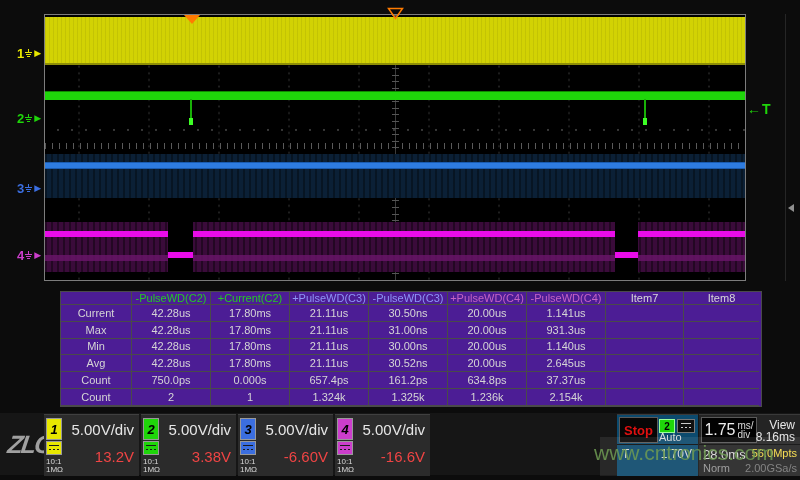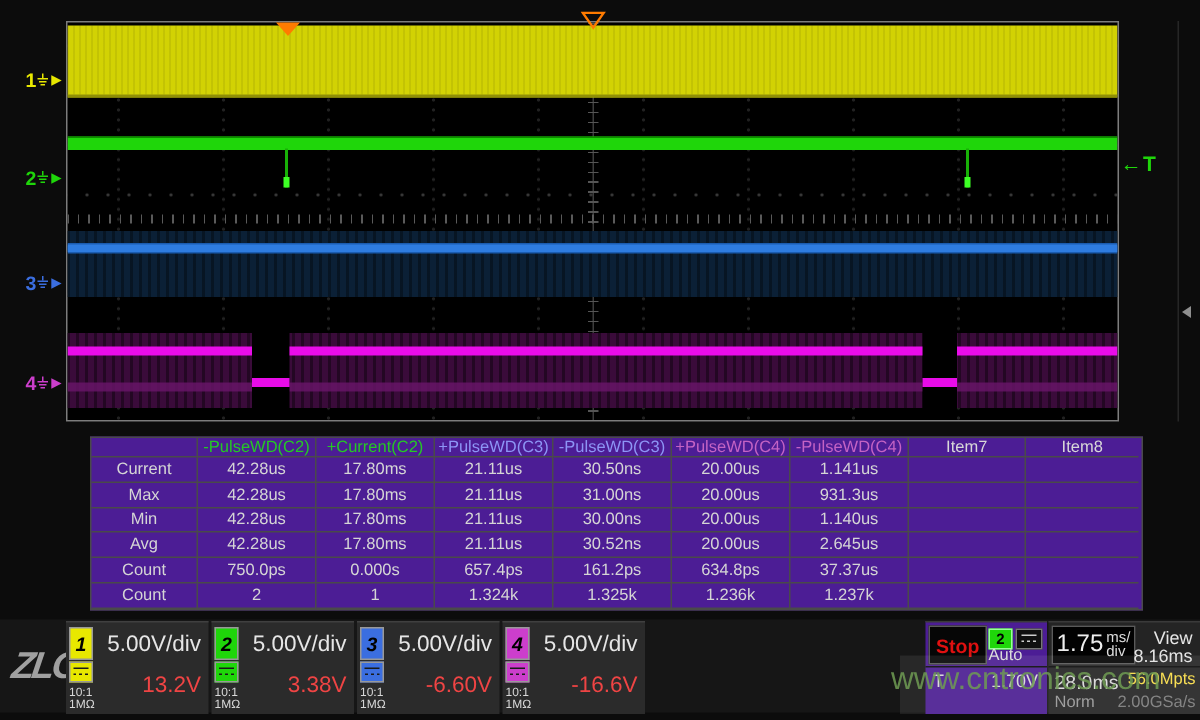--- a/index.html
+++ b/index.html
@@ -98,21 +98,21 @@
   .cpl i.s{top:3px;} 
   .cpl i.d{top:7px;background:repeating-linear-gradient(90deg,#1a1a1a 0 2px,transparent 2px 4px);}
   .b1 .badge,.b1 .cpl{background:var(--ch1);}
   .b2 .badge,.b2 .cpl{background:var(--ch2);}
   .b3 .badge,.b3 .cpl{background:var(--ch3);}
   .b4 .badge,.b4 .cpl{background:var(--ch4);}
   .probe{position:absolute;left:2px;top:43px;font-size:8px;line-height:8px;color:#d8d8d8;}
   .vdiv{position:absolute;right:5px;top:6px;font-size:15px;color:#e6e6e6;}
   .voff{position:absolute;right:5px;top:33px;font-size:15px;color:#ef4444;}
 
-  .trigblock{position:absolute;left:617px;top:1px;width:81px;height:61px;background:#4c1d95;
+  .trigblock{position:absolute;left:617px;top:1px;width:81px;height:61px;background:#0c4a6e;
     border-top:1px solid #3a3a3a;}
   .stopbox{position:absolute;left:2px;top:2px;width:37px;height:24px;background:#060606;
     border:1px solid #5a5a5a;display:flex;align-items:center;justify-content:center;
     color:var(--red);font-weight:bold;font-size:13px;}
   .srcbadge{position:absolute;left:42px;top:4px;width:14px;height:12px;background:var(--ch2);
     border:1px solid #9f9;color:#000;font-size:10px;font-weight:bold;
     display:flex;align-items:center;justify-content:center;}
   .trigcpl{position:absolute;left:60px;top:4px;width:16px;height:12px;background:#101010;
     border:1px solid #777;}
   .trigcpl i{position:absolute;left:3px;width:10px;height:1px;background:#ccc;display:block;}
@@ -267,21 +267,21 @@
     <div class="cell">37.37us</div>
     <div class="cell"></div>
     <div class="cell"></div>
 
     <div class="cell">Count</div>
     <div class="cell">2</div>
     <div class="cell">1</div>
     <div class="cell">1.324k</div>
     <div class="cell">1.325k</div>
     <div class="cell">1.236k</div>
-    <div class="cell">1.237k</div>
+    <div class="cell">2.154k</div>
     <div class="cell"></div>
     <div class="cell"></div>
   </div>
 
   <div class="bar">
     <div class="logo"><span>ZLG</span><sup>®</sup></div>
 
     <div class="chblock b1">
       <div class="badge">1</div>
       <div class="cpl">

